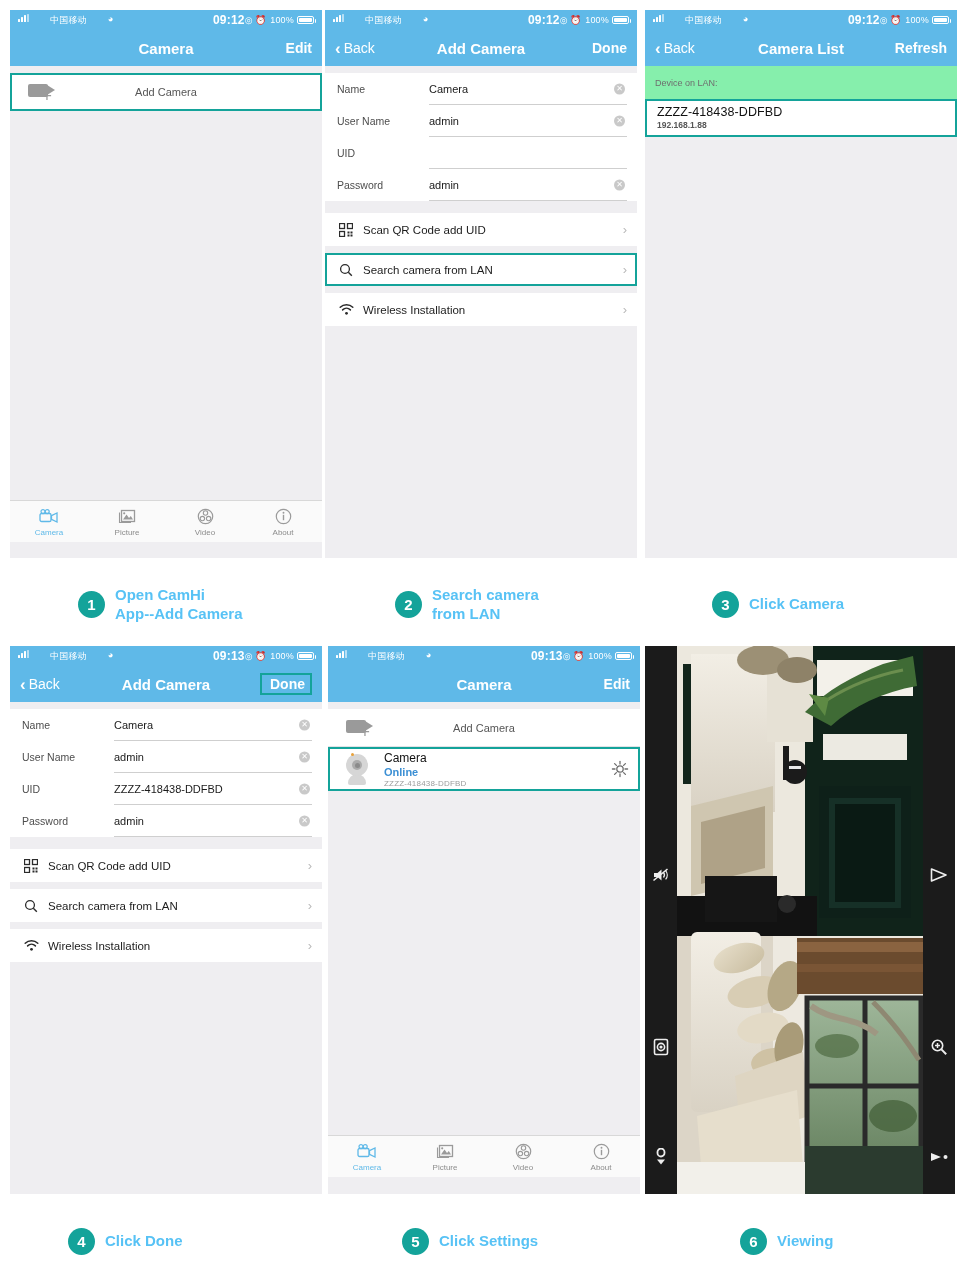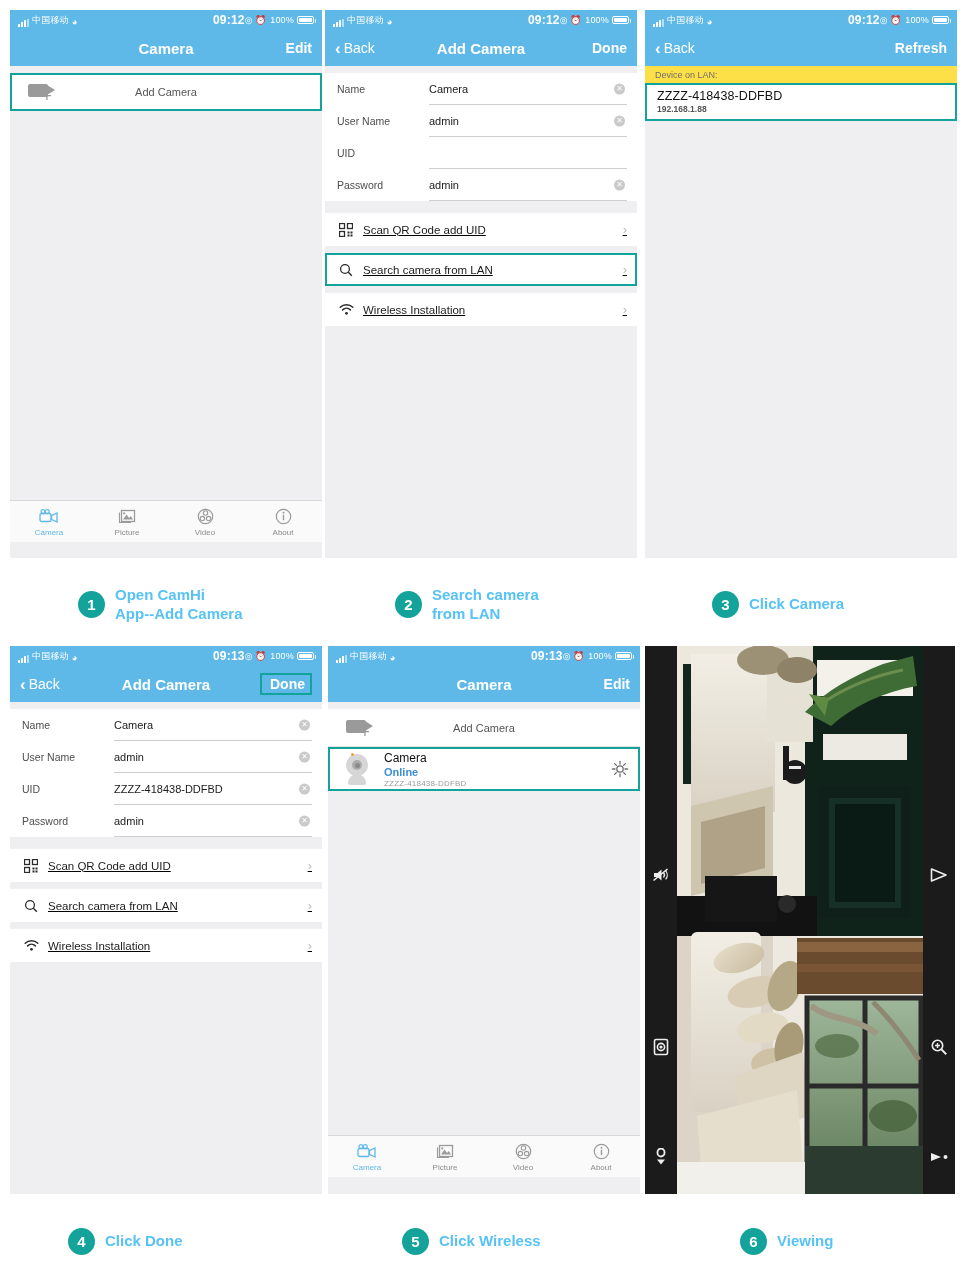--- a/index.html
+++ b/index.html
@@ -25,21 +25,21 @@
   .statusbar {
     height: 20px;
     background: #5FB9E8;
     display: flex;
     align-items: center;
     padding: 0 8px;
     color: #ffffff;
     font-size: 9px;
     letter-spacing: 0.2px;
   }
-  .sb-left { display: flex; align-items: flex-end; gap: 3px; }
+  .sb-left { display: flex; align-items: flex-start; gap: 21px; }
   .sb-center { flex: 1; text-align: right; font-weight: bold; font-size: 12px; }
   .sb-right { display: flex; align-items: center; gap: 3px; font-size: 9px; }
   .bars { display: inline-flex; align-items: flex-end; gap: 1px; height: 8px; }
   .bars i { display: block; width: 2px; background: #ffffff; border-radius: .5px; }
   .bars i:nth-child(1) { height: 3px; }
   .bars i:nth-child(2) { height: 5px; }
   .bars i:nth-child(3) { height: 7px; }
   .bars i:nth-child(4) { height: 8px; opacity:.55; }
   .batt {
     width: 17px; height: 8px; border: 1px solid #ffffff; border-radius: 2px;
@@ -127,41 +127,41 @@
     background: #C9C9C9; color:#ffffff; font-size: 8px;
     display:flex; align-items:center; justify-content:center; line-height:1;
   }
 
   .sep { height: 12px; background: #EFEEF1; }
   .sep-sm { height: 7px; background: #EFEEF1; }
 
   
   .menu-row {
     height: 33px; background:#ffffff; display:flex; align-items:center;
-    padding: 0 10px 0 14px; position: relative; text-decoration: underline;
+    padding: 0 10px 0 14px; position: relative;
   }
   .menu-icon { width: 24px; flex-shrink:0; display:flex; align-items:center; color:#2b2b2b; }
   .menu-text { font-size: 11.5px; color:#1c1c1c; flex:1; }
   .menu-chev { color:#B9B9B9; font-size: 13px; }
 
   .hl-box { outline: 2px solid #14A39A; outline-offset: -2px; }
 
   
   .tabbar {
     height: 42px; background:#FAFAFA; border-top:1px solid #D8D8D8;
     display:flex; align-items:center;
   }
   .tab { flex:1; text-align:center; }
   .tab .ticon { height: 19px; display:flex; align-items:center; justify-content:center; }
   .tab .tlabel { font-size: 8px; margin-top: 2px; color:#8C8C8C; }
   .tab.active .tlabel { color:#5FB9E8; }
 
   
   .devlist-header {
-    height: 17px; background:#fde047; display:flex; align-items:center;
+    height: 33px; background:#86efac; display:flex; align-items:center;
     padding-left: 10px; font-size: 9px; color:#6E6E6E;
   }
   .dev-item {
     background:#ffffff; padding: 6px 10px 7px 12px;
   }
   .dev-uid { font-size: 12.5px; color:#111111; letter-spacing: .1px; }
   .dev-ip { font-size: 8.5px; color:#555555; font-weight: bold; margin-top:1px; }
 
   .cam-item {
     background:#ffffff; height: 44px; display:flex; align-items:center;
@@ -438,20 +438,21 @@
         <span>⏰</span>
         <span>100%</span>
         <span class="batt"></span>
       </div>
     </div>
     <div class="navbar">
       <div class="nav-left back">
         <span class="chev-back">‹</span>
         <span>Back</span>
       </div>
+      <div class="nav-title">Camera List</div>
       <div class="nav-right">Refresh</div>
     </div>
     <div class="body-area" style="height:490px;">
       <div class="devlist-header">Device on LAN:</div>
       <div class="dev-item hl-box">
         <div class="dev-uid">ZZZZ-418438-DDFBD</div>
         <div class="dev-ip">192.168.1.88</div>
       </div>
       <div style="height:424px;background:#EFEEF1;"></div>
     </div>
@@ -809,20 +810,20 @@
     </div>
 
   </div>
 
   <div class="caption" style="left:68px; top:1228px;">
     <div class="step-badge">4</div>
     <div class="step-text">Click Done</div>
   </div>
   <div class="caption" style="left:402px; top:1228px;">
     <div class="step-badge">5</div>
-    <div class="step-text">Click Wireless</div>
+    <div class="step-text">Click Settings</div>
   </div>
   <div class="caption" style="left:740px; top:1228px;">
     <div class="step-badge">6</div>
     <div class="step-text">Viewing</div>
   </div>
 
 </div>
 
 </body></html>

